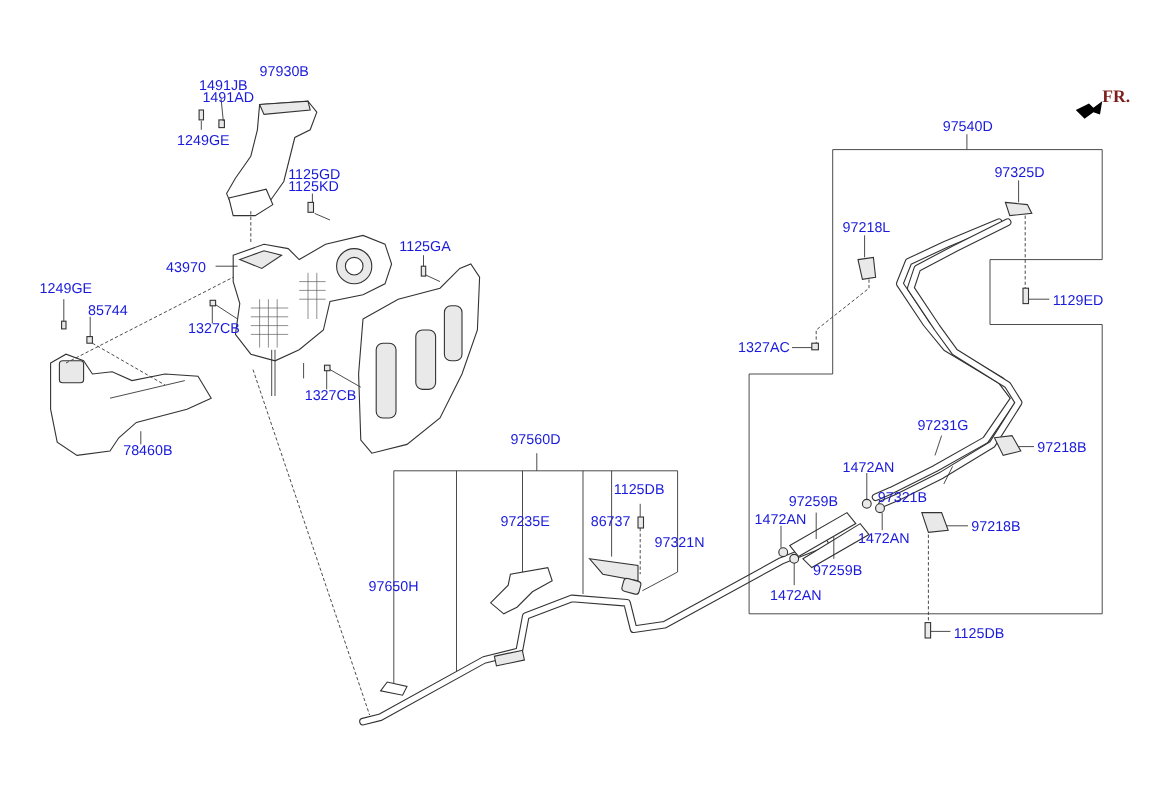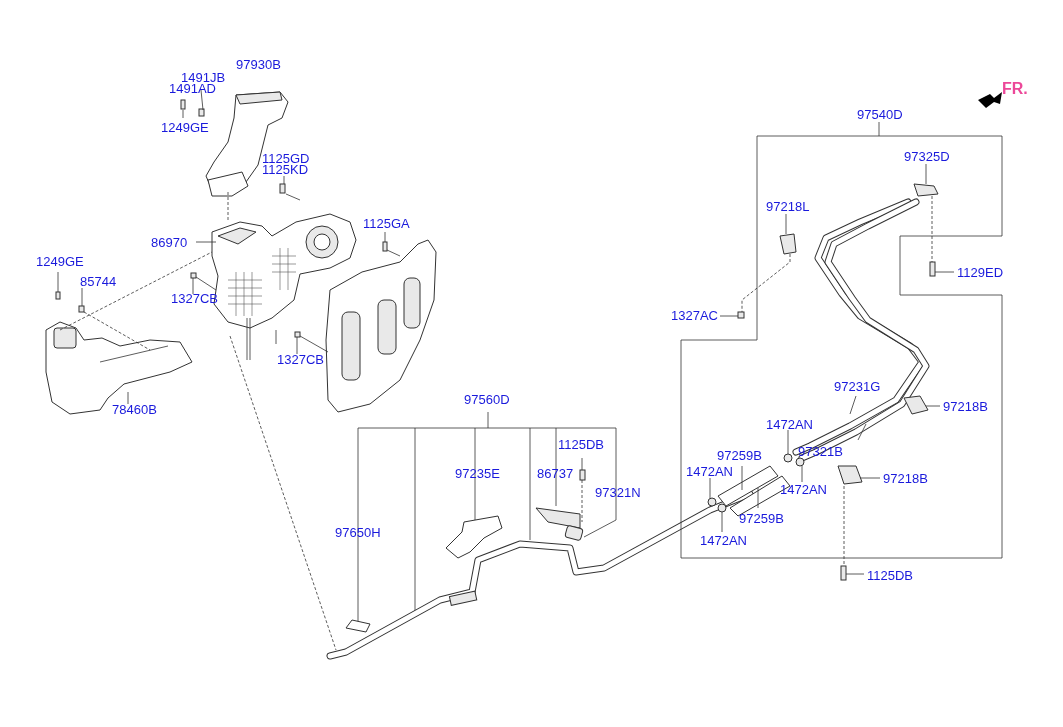--- a/index.html
+++ b/index.html
@@ -1,19 +1,19 @@
 <!DOCTYPE html>
 <html><head>
   <meta charset="utf-8">
   <style>
     html, body { margin: 0; padding: 0; background: #ffffff; }
     body { width: 1063px; height: 727px; position: relative; overflow: hidden; font-family: "Liberation Sans", sans-serif; }
     #diagram { position: absolute; left: 0; top: 0; width: 1063px; height: 727px; }
     .lbl { position: absolute; font-family: Liberation Sans, sans-serif; font-size: 13px; line-height: 14px; color: #1a1adc; white-space: nowrap; cursor: pointer; }
-    .fr { position: absolute; left: 1002px; top: 80px; font-family: Liberation Sans, sans-serif; font-size: 16px; font-weight: bold; color: #ec4899; }
+    .fr { position: absolute; left: 1002px; top: 80px; font-family: Liberation Serif, serif; font-size: 16px; font-weight: bold; color: #7f1d1d; }
     .part { fill: #ffffff; stroke: #333; stroke-width: 1; }
     .part-shade { fill: #e9e9e9; stroke: #333; stroke-width: 1; }
     .ldr { fill: none; stroke: #333; stroke-width: 0.8; }
     .dash { fill: none; stroke: #333; stroke-width: 0.8; stroke-dasharray: 3 2; }
     .pipe { fill: none; stroke: #333; stroke-width: 7; stroke-linecap: round; stroke-linejoin: round; }
     .pipe-in { fill: none; stroke: #fff; stroke-width: 5; stroke-linecap: round; stroke-linejoin: round; }
     .grid { fill: none; stroke: #555; stroke-width: 0.6; }
   </style>
 </head>
 <body>
@@ -195,25 +195,25 @@
   </g>
 
   <line class="ldr" x1="196" y1="242" x2="216" y2="242"></line>
   <line class="ldr" x1="276" y1="344" x2="276" y2="330"></line>
 </svg>
 
 <div class="fr">FR.</div>
 
 <span class="lbl" style="left:236px;top:58px">97930B</span>
 <span class="lbl" style="left:181px;top:71px">1491JB</span>
-<span class="lbl" style="left:169px;top:82px">1491AD</span>
+<span class="lbl" style="left:184px;top:82px">1491AD</span>
 <span class="lbl" style="left:161px;top:121px">1249GE</span>
 <span class="lbl" style="left:262px;top:152px">1125GD</span>
 <span class="lbl" style="left:262px;top:163px">1125KD</span>
-<span class="lbl" style="left:151px;top:236px">86970</span>
+<span class="lbl" style="left:151px;top:236px">43970</span>
 <span class="lbl" style="left:363px;top:217px">1125GA</span>
 <span class="lbl" style="left:36px;top:255px">1249GE</span>
 <span class="lbl" style="left:80px;top:275px">85744</span>
 <span class="lbl" style="left:171px;top:292px">1327CB</span>
 <span class="lbl" style="left:277px;top:353px">1327CB</span>
 <span class="lbl" style="left:112px;top:403px">78460B</span>
 
 <span class="lbl" style="left:464px;top:393px">97560D</span>
 <span class="lbl" style="left:558px;top:438px">1125DB</span>
 <span class="lbl" style="left:455px;top:467px">97235E</span>

